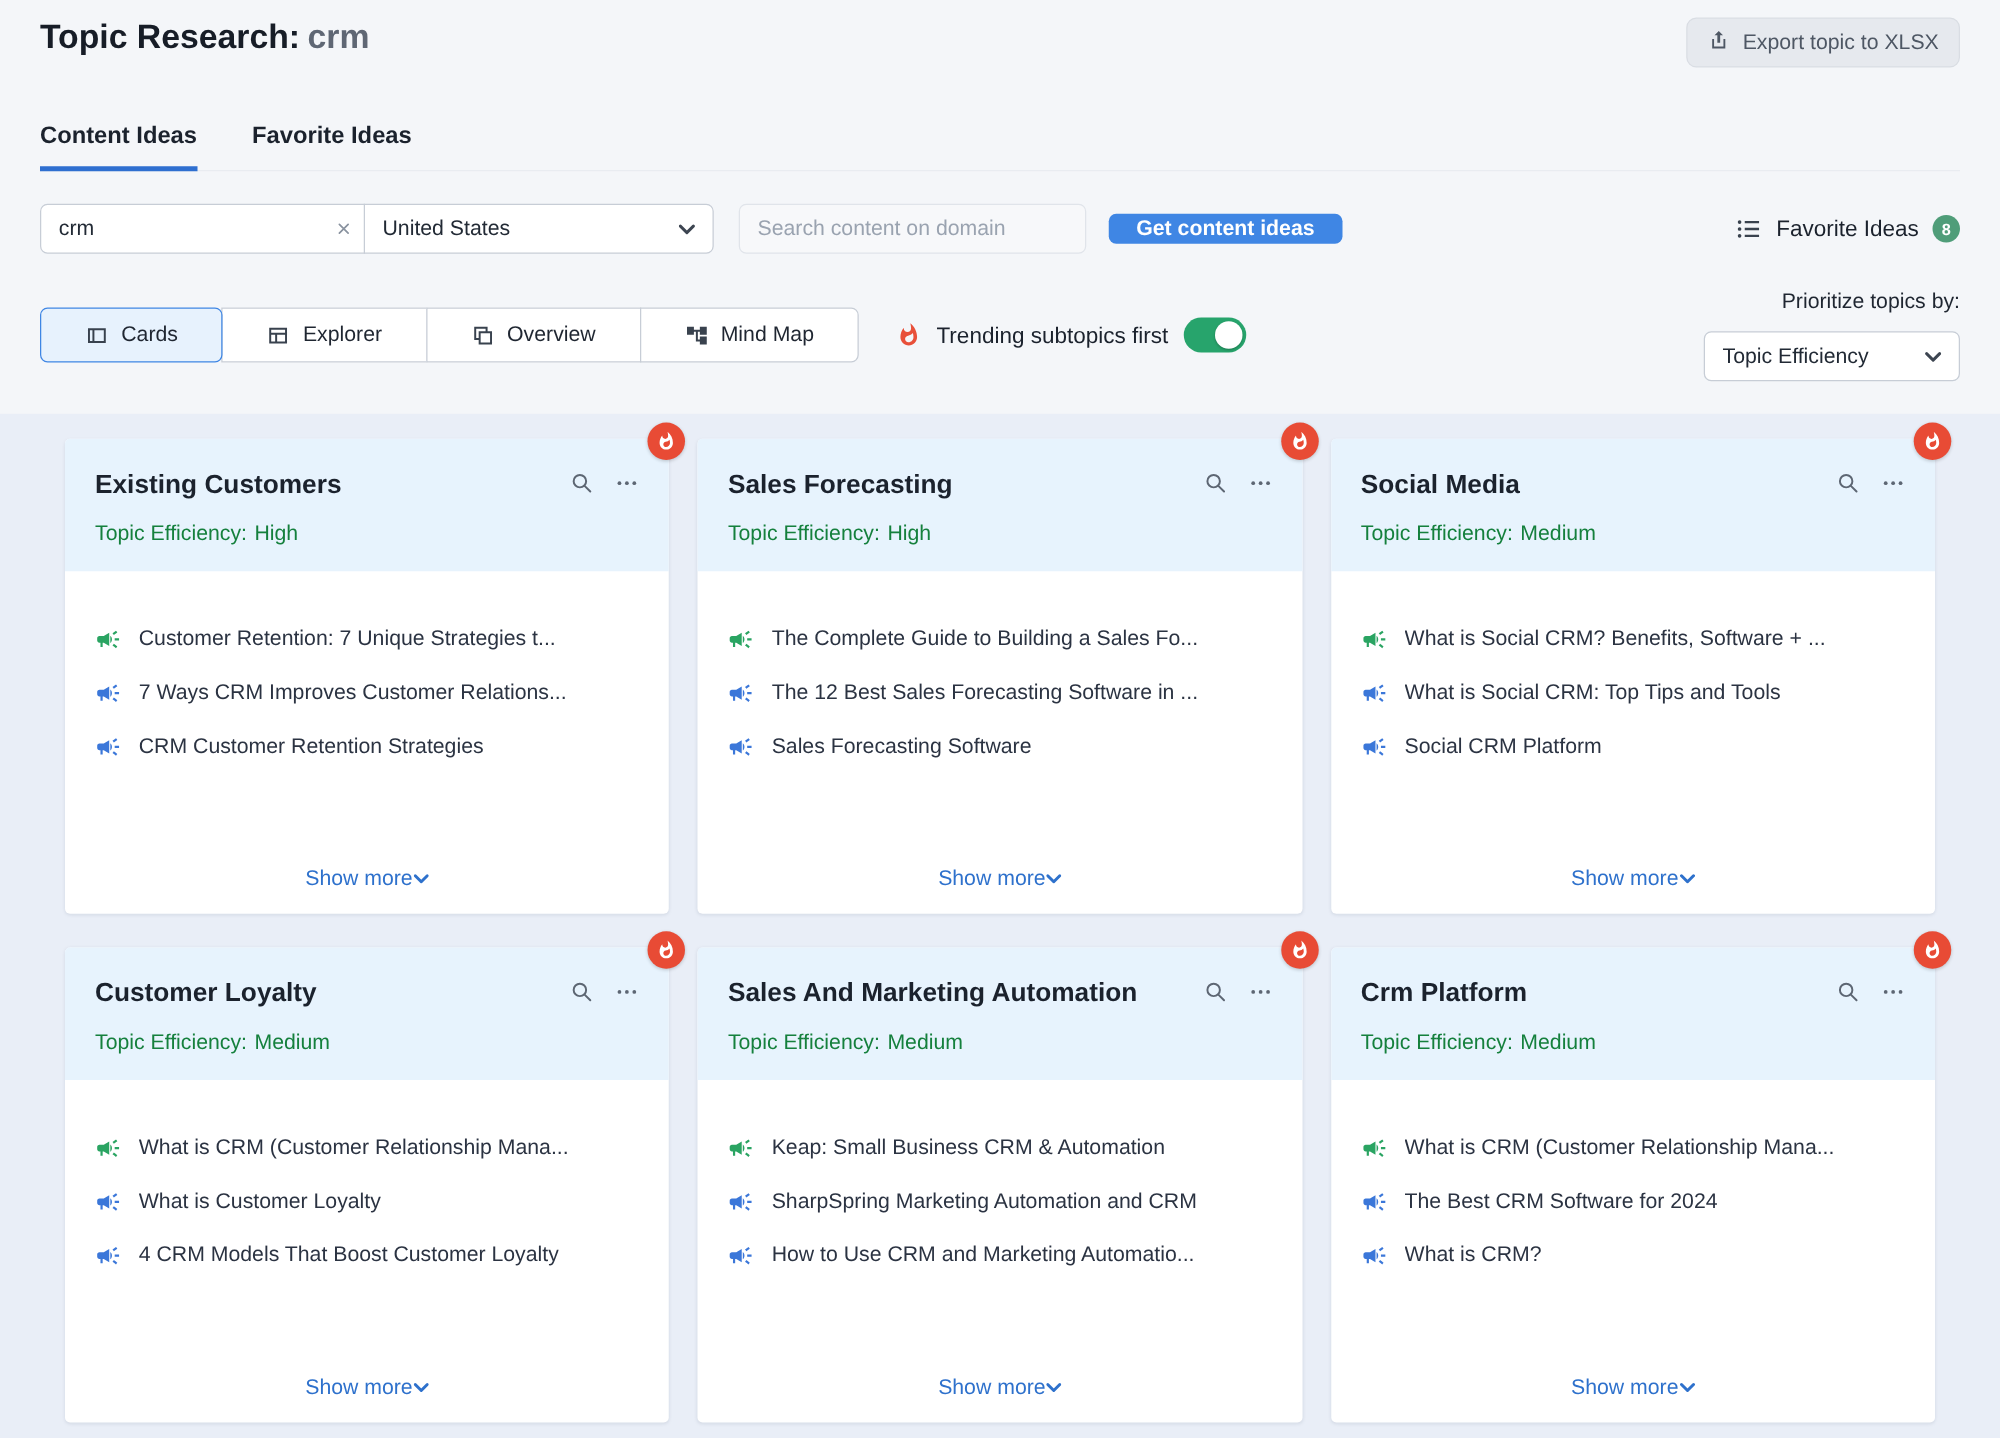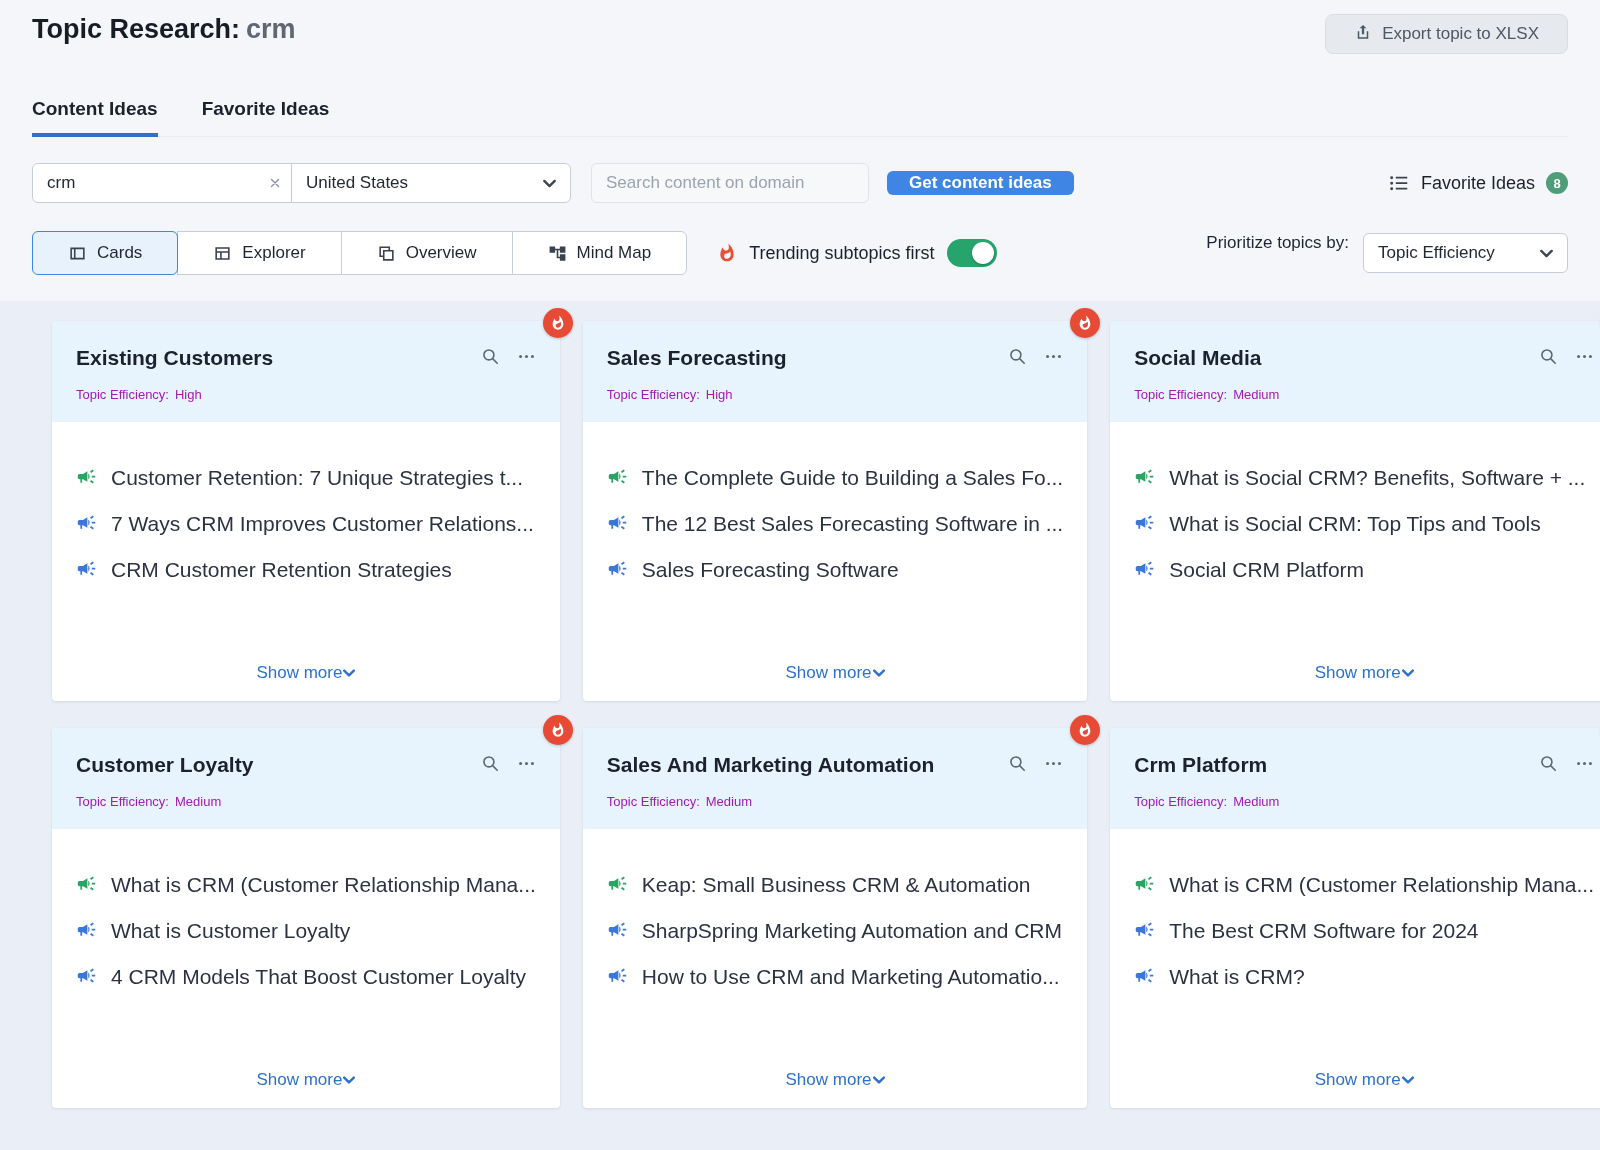--- a/index.html
+++ b/index.html
@@ -10,21 +10,21 @@
     color: #222a35;
   }
   .page { width:1600px; min-height:1150px; display:flex; flex-direction:column; }
 
   
   .top { background:#f4f6f9; padding:0 32px; }
   .header-row { display:flex; justify-content:space-between; align-items:flex-start; padding-top:14px; }
   .page-title { font-size:27px; font-weight:bold; color:#171d27; }
   .page-title .query { color:#5f6774; margin-left:6px; }
   .export-btn { display:flex; align-items:center; gap:10px; background:#e6e9ee; border:1px solid #d9dde3;
-    border-radius:8px; height:40px; padding:0 28px; font-size:17px; color:#4e5764; cursor:pointer; white-space:nowrap; }
+    border-radius:8px; height:40px; padding:0 16px; font-size:17px; color:#4e5764; cursor:pointer; white-space:nowrap; }
   .export-btn svg { flex-shrink:0; }
 
   .tabs { display:flex; gap:44px; margin-top:44px; border-bottom:1px solid #e9ecf1; }
   .tab { font-size:19px; font-weight:600; color:#1b222d; padding-bottom:13px; cursor:pointer;
     border-bottom:4px solid transparent; margin-bottom:-1px; }
   .tab.active { border-bottom-color:#2e6fd0; }
 
   
   .search-row { display:flex; align-items:center; margin-top:26px; }
   .query-wrap { position:relative; width:260px; }
@@ -54,40 +54,40 @@
     border:1px solid #c7cdd6; margin-left:-1px; font-size:17px; color:#1f2631; cursor:pointer; position:relative; }
   .view-btn:first-child { margin-left:0; border-radius:6px 0 0 6px; }
   .view-btn:last-child { border-radius:0 6px 6px 0; }
   .view-btn .vicon { color:#39424e; line-height:0; }
   .view-btn.active { background:#e7f2fd; border:1px solid #3f86e4; z-index:2; border-radius:6px; }
   .trending { display:flex; align-items:center; gap:12px; margin-left:30px; font-size:18px; color:#1b222d; }
   .trending .flame { color:#e8503a; line-height:0; }
   .toggle { width:50px; height:28px; border-radius:14px; background:#27a46c; position:relative; cursor:pointer; flex-shrink:0; }
   .toggle .knob { position:absolute; top:3px; right:3px; width:22px; height:22px; border-radius:50%; background:#fff;
     box-shadow:0 1px 2px rgba(0,0,0,.25); }
-  .prioritize { margin-left:auto; display:flex; align-items:flex-start; gap:14px; font-size:17px; color:#1f2631; }
+  .prioritize { margin-left:auto; display:flex; align-items:flex-end; gap:14px; font-size:17px; color:#1f2631;flex-direction:column; }
   .prioritize .select-box { min-width:205px; }
 
   
   .cards-section { background:#e9eef7; padding:20px 52px 26px; flex:1; }
   .cards-grid { display:grid; grid-template-columns:repeat(3, 1fr); column-gap:23px; row-gap:27px; }
   .card { position:relative; background:#fff; border-radius:4px; box-shadow:0 1px 3px rgba(24,41,67,.10);
     display:flex; flex-direction:column; min-height:380px; }
   .flame-badge { position:absolute; top:-13px; right:-13px; width:30px; height:30px; border-radius:50%;
     background:#e84b35; color:#fff; display:flex; align-items:center; justify-content:center;
     box-shadow:0 1px 3px rgba(0,0,0,.2); z-index:3; }
   .card-header { background:#e7f3fd; border-radius:4px 4px 0 0; padding:23px 24px 20px; }
   .card-title-row { display:flex; justify-content:space-between; align-items:flex-start; }
   .card-title { font-size:21px; font-weight:bold; color:#1b222d; line-height:1.3; padding-right:10px; }
   .card-actions { display:flex; gap:17px; color:#5d6673; margin-top:3px; flex-shrink:0; }
   .icon-btn { cursor:pointer; line-height:0; }
-  .card-eff { margin-top:16px; font-size:13px; color:#a21caf; display:flex; gap:6px; }
+  .card-eff { margin-top:16px; font-size:17px; color:#15803d; display:flex; gap:6px; }
   .card-body { flex:1; display:flex; flex-direction:column; padding:44px 24px 16px; min-width:0; }
   .idea-list { list-style:none; min-width:0; }
-  .idea-item { display:flex; align-items:flex-start; gap:14px; margin-bottom:22px; font-size:21px;
+  .idea-item { display:flex; align-items:flex-start; gap:14px; margin-bottom:22px; font-size:17px;
     color:#2b3342; cursor:pointer; min-width:0; }
   .idea-item .mega { color:#3b77d9; flex-shrink:0; line-height:0; margin-top:0px; }
   .idea-item:first-child .mega { color:#2aa462; }
   .idea-text { white-space:nowrap; overflow:hidden; }
   .show-more { margin-top:auto; align-self:center; color:#2e71cc; font-size:17px; display:flex;
     align-items:center; gap:1px; cursor:pointer; padding:4px 0 2px; font-weight:500; }
   .show-more .chev { color:#2e71cc; }
 </style>
 </head>
 <body>

